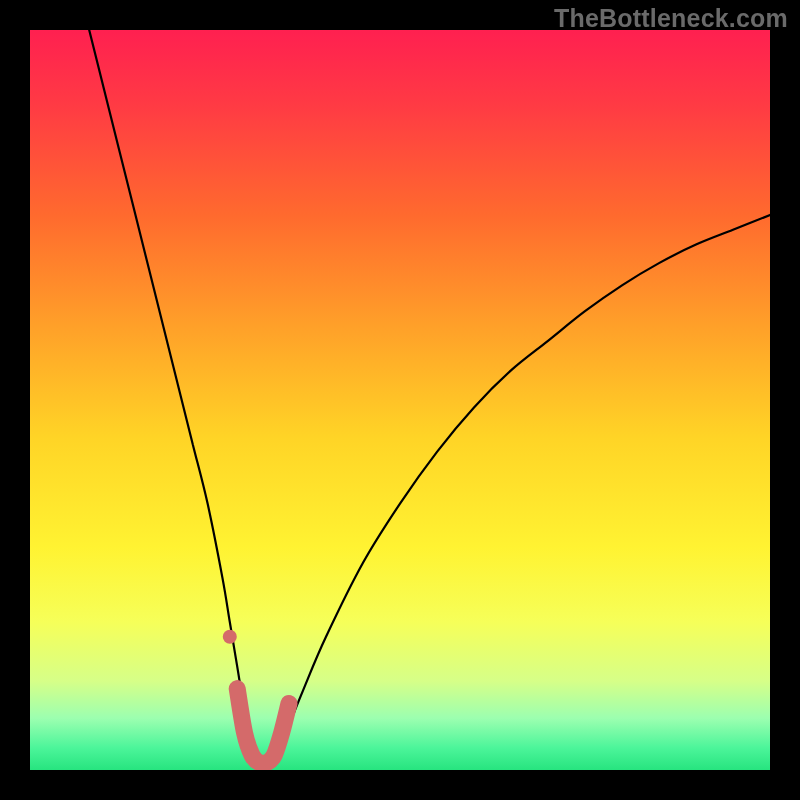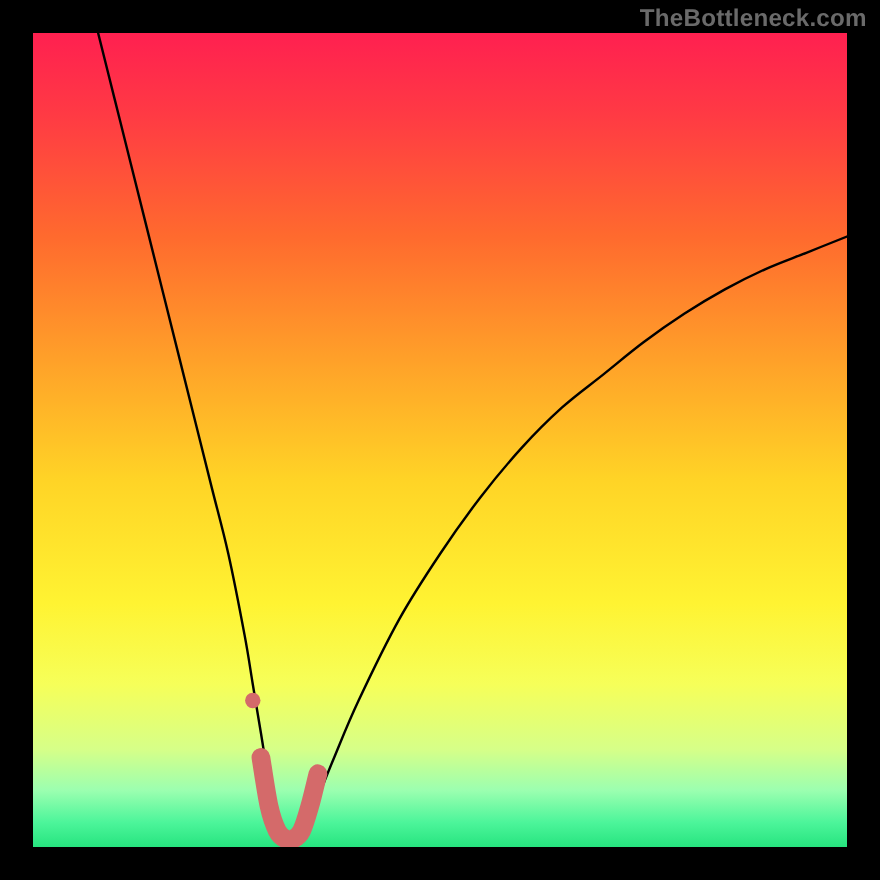--- a/index.html
+++ b/index.html
@@ -31,21 +31,21 @@
     left: 0;
     top: 0;
     width: 100%;
     height: 100%;
   }
   .watermark {
     position: absolute;
     top: 4px;
     right: 12px;
     font-family: Arial, Helvetica, sans-serif;
-    font-size: 22px;
+    font-size: 25px;
     font-weight: 600;
     color: #6a6a6a;
     letter-spacing: 0.2px;
   }
   svg.curve {
     position: absolute;
     left: 0;
     top: 0;
     width: 100%;
     height: 100%;

